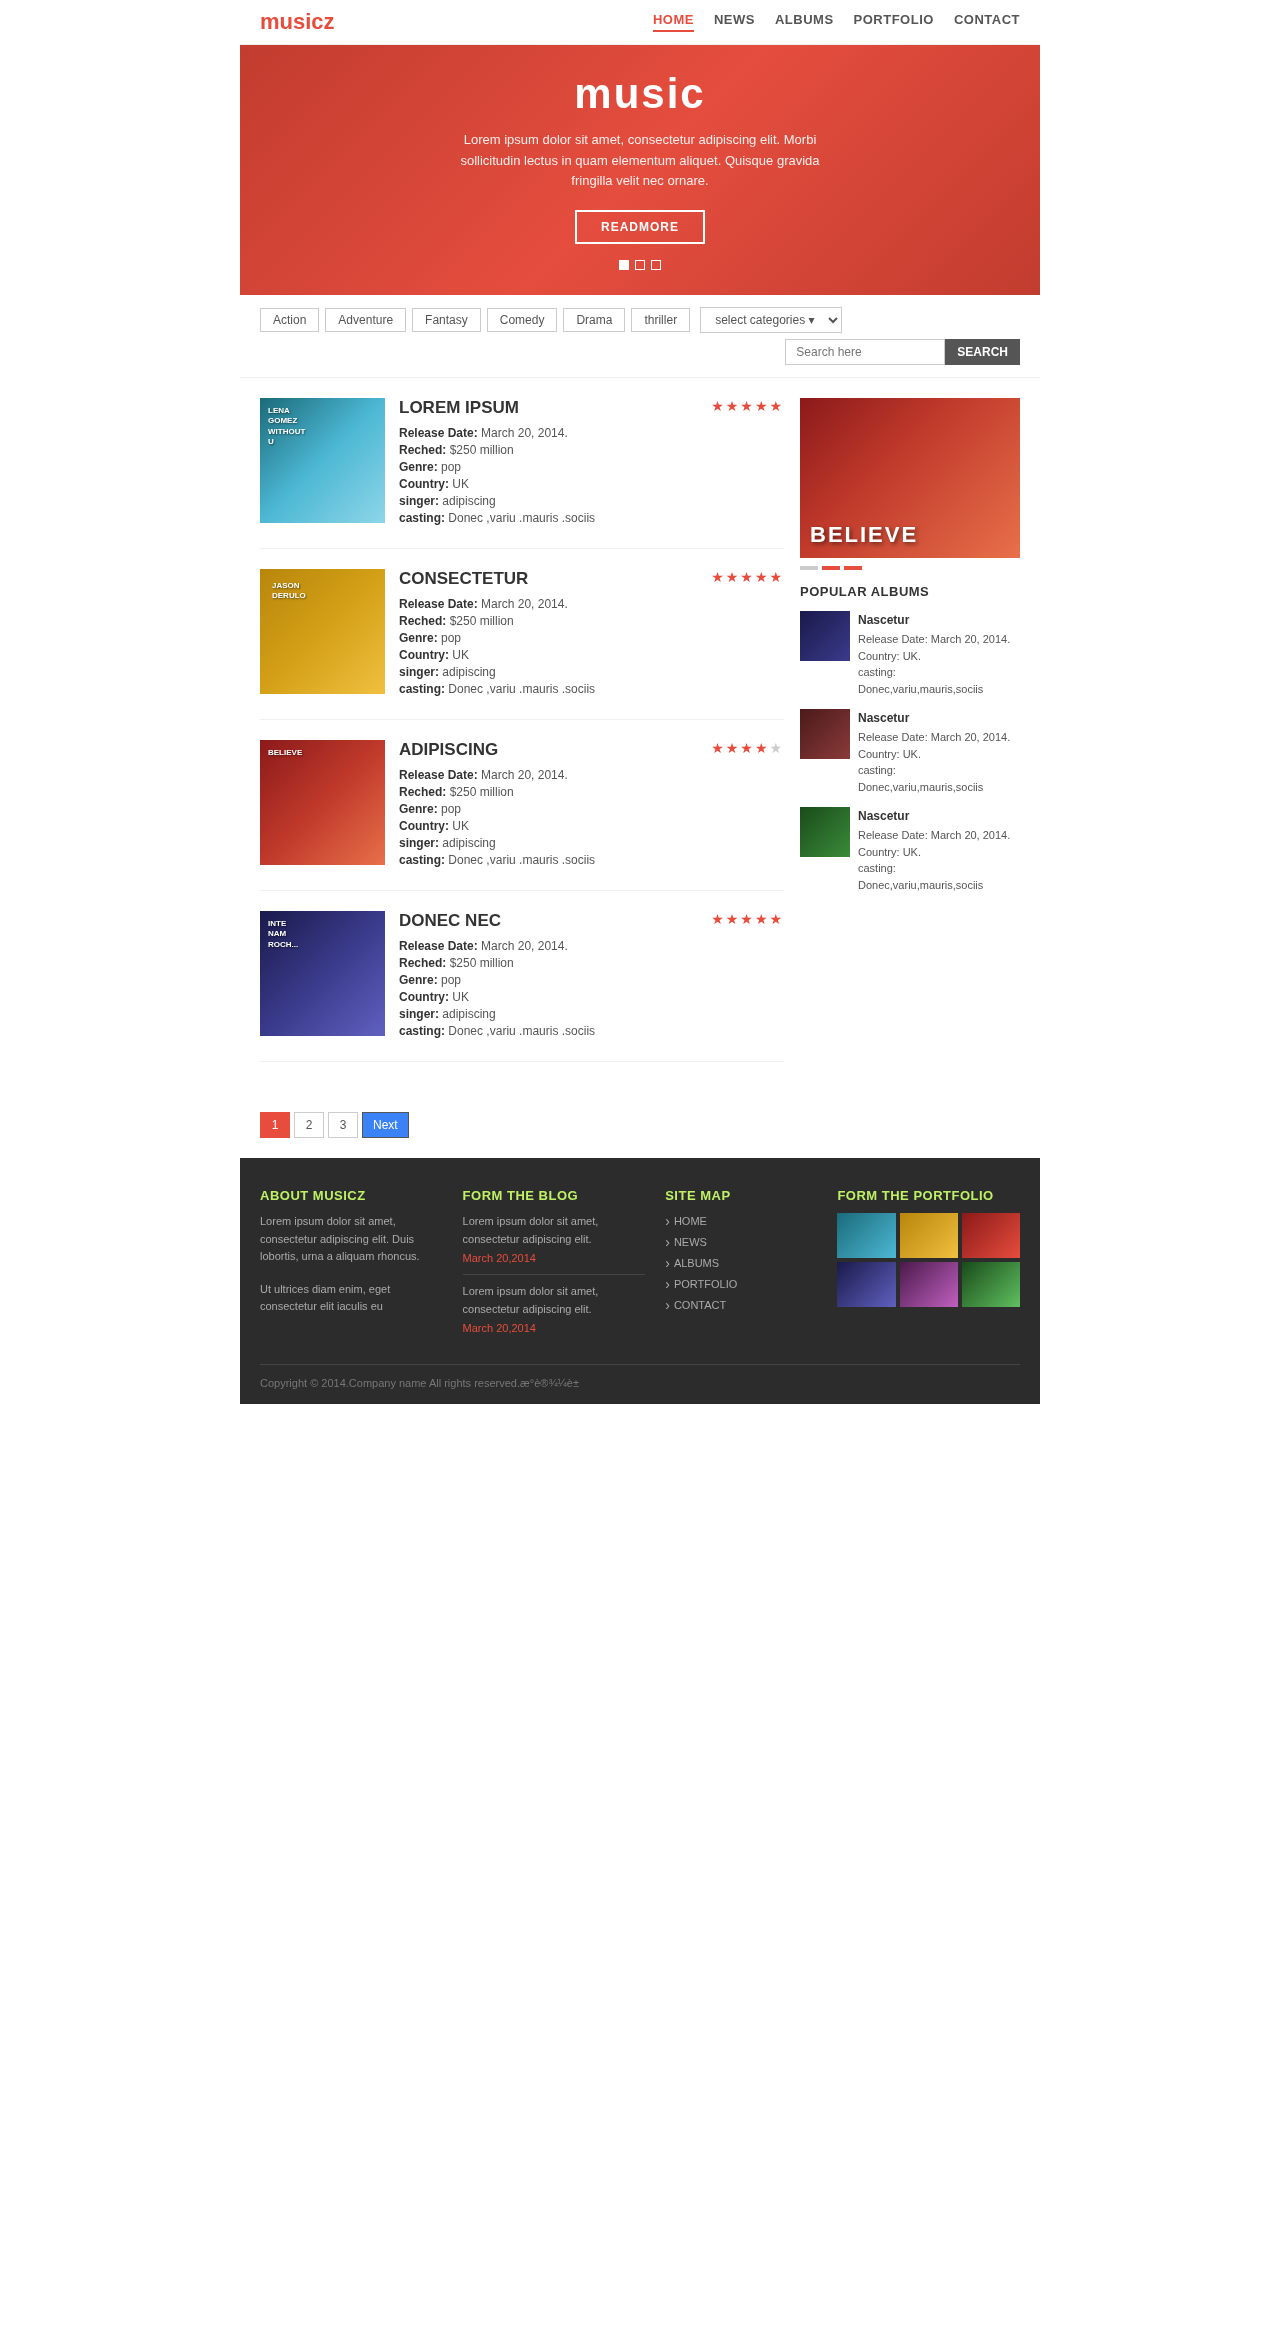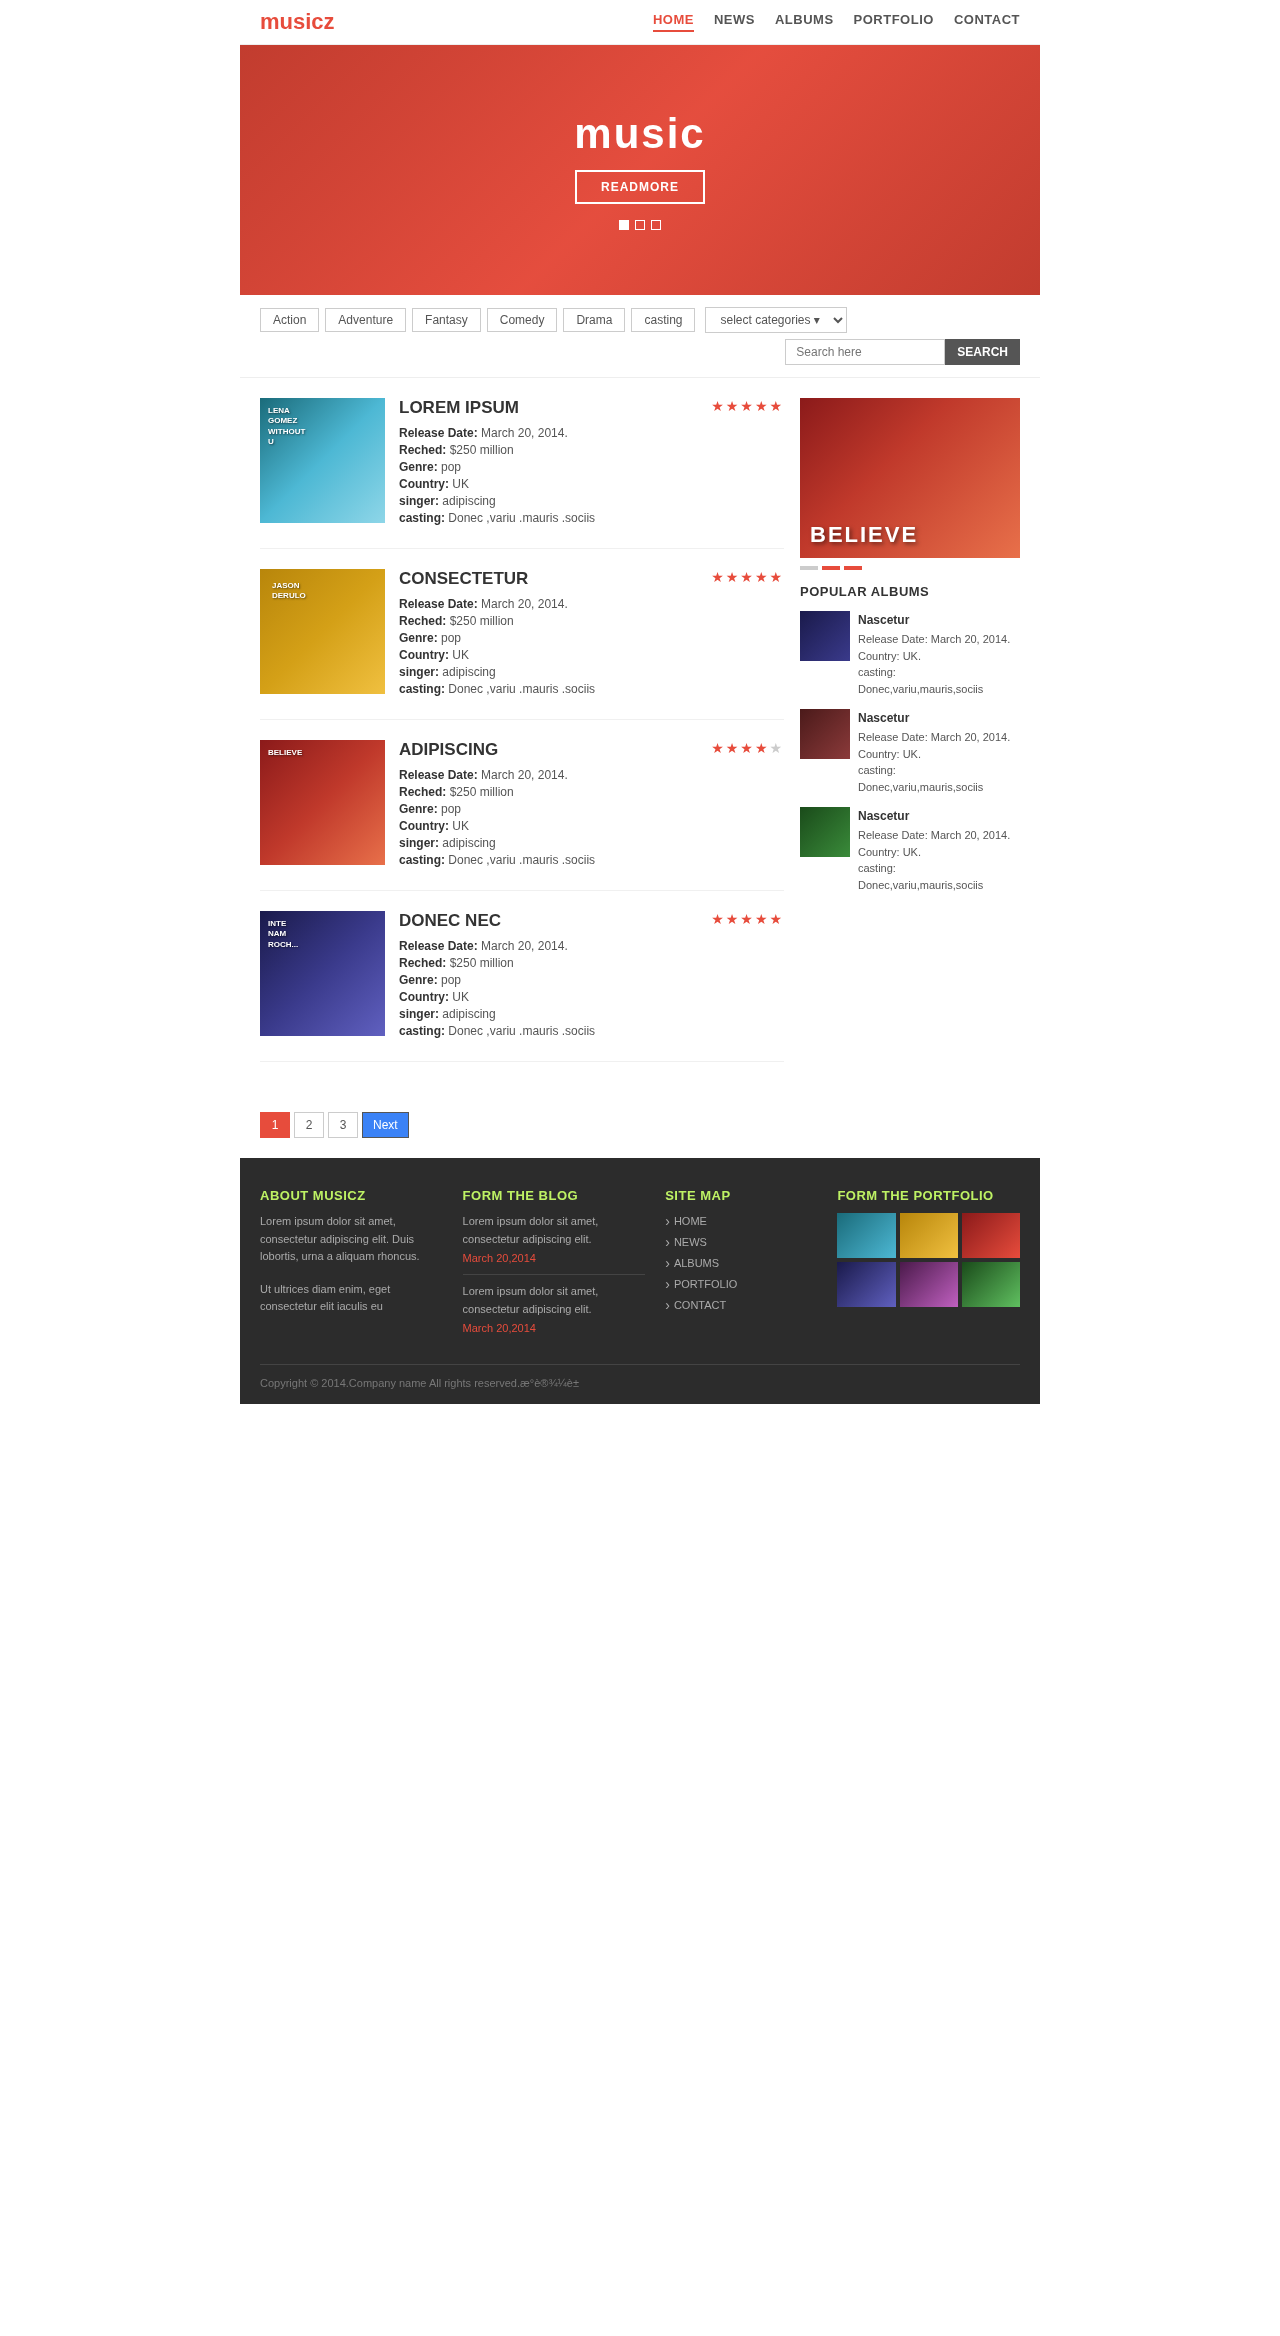--- a/index.html
+++ b/index.html
@@ -286,36 +286,37 @@
     <a href="#">ALBUMS</a>
     <a href="#">PORTFOLIO</a>
     <a href="#">CONTACT</a>
   </div>
 </nav>
 
 <section class="hero">
   <div class="hero-bg"></div>
   <div class="hero-content">
     <h1>music</h1>
+    <p>Lorem ipsum dolor sit amet, consectetur adipiscing elit. Morbi sollicitudin lectus in quam elementum aliquet. Quisque gravida fringilla velit nec ornare.</p>
     <button class="hero-btn">READMORE</button>
     <div class="hero-dots">
       <div class="hero-dot active"></div>
       <div class="hero-dot"></div>
       <div class="hero-dot"></div>
     </div>
   </div>
 </section>
 
 <div class="filter-bar">
   <button class="filter-tag">Action</button>
   <button class="filter-tag">Adventure</button>
   <button class="filter-tag">Fantasy</button>
   <button class="filter-tag">Comedy</button>
   <button class="filter-tag">Drama</button>
-  <button class="filter-tag">casting</button>
+  <button class="filter-tag">thriller</button>
   <select class="filter-select">
     <option>select categories ▾</option>
   </select>
   <div class="search-wrap">
     <input class="search-input" type="text" placeholder="Search here" style="">
     <button class="search-btn">SEARCH</button>
   </div>
 </div>
 
 <div class="main-content">

